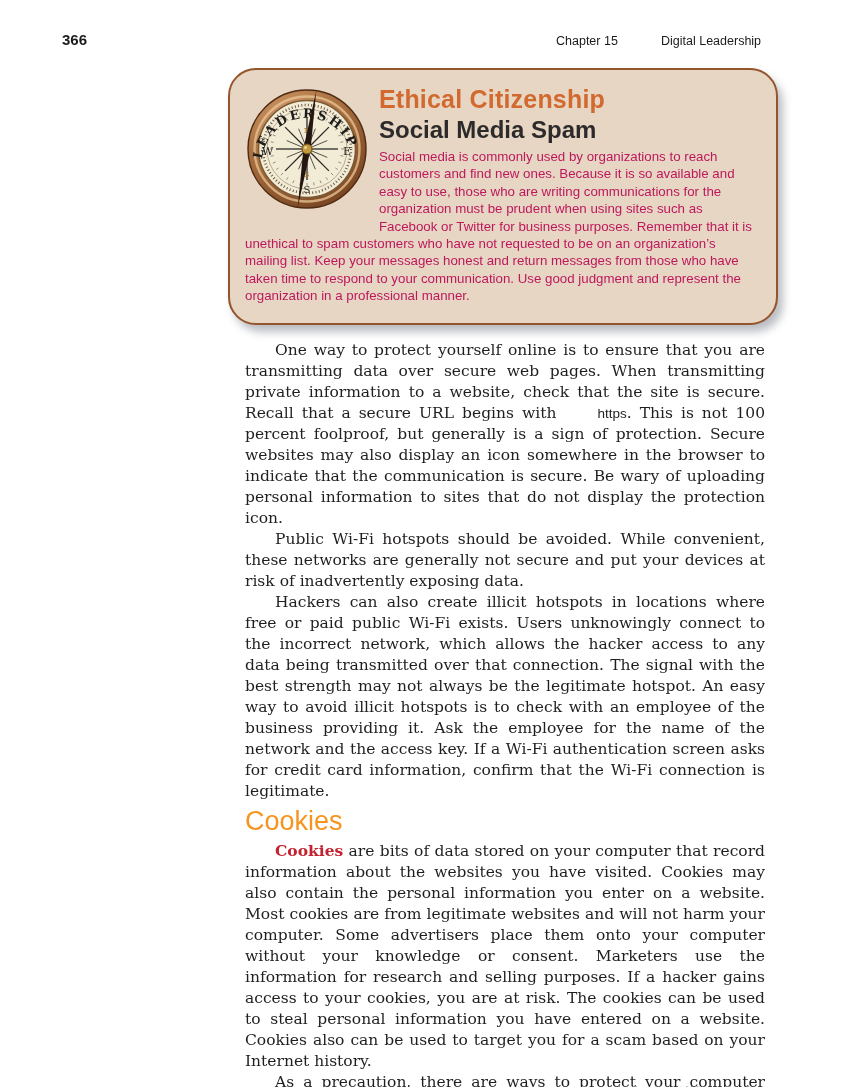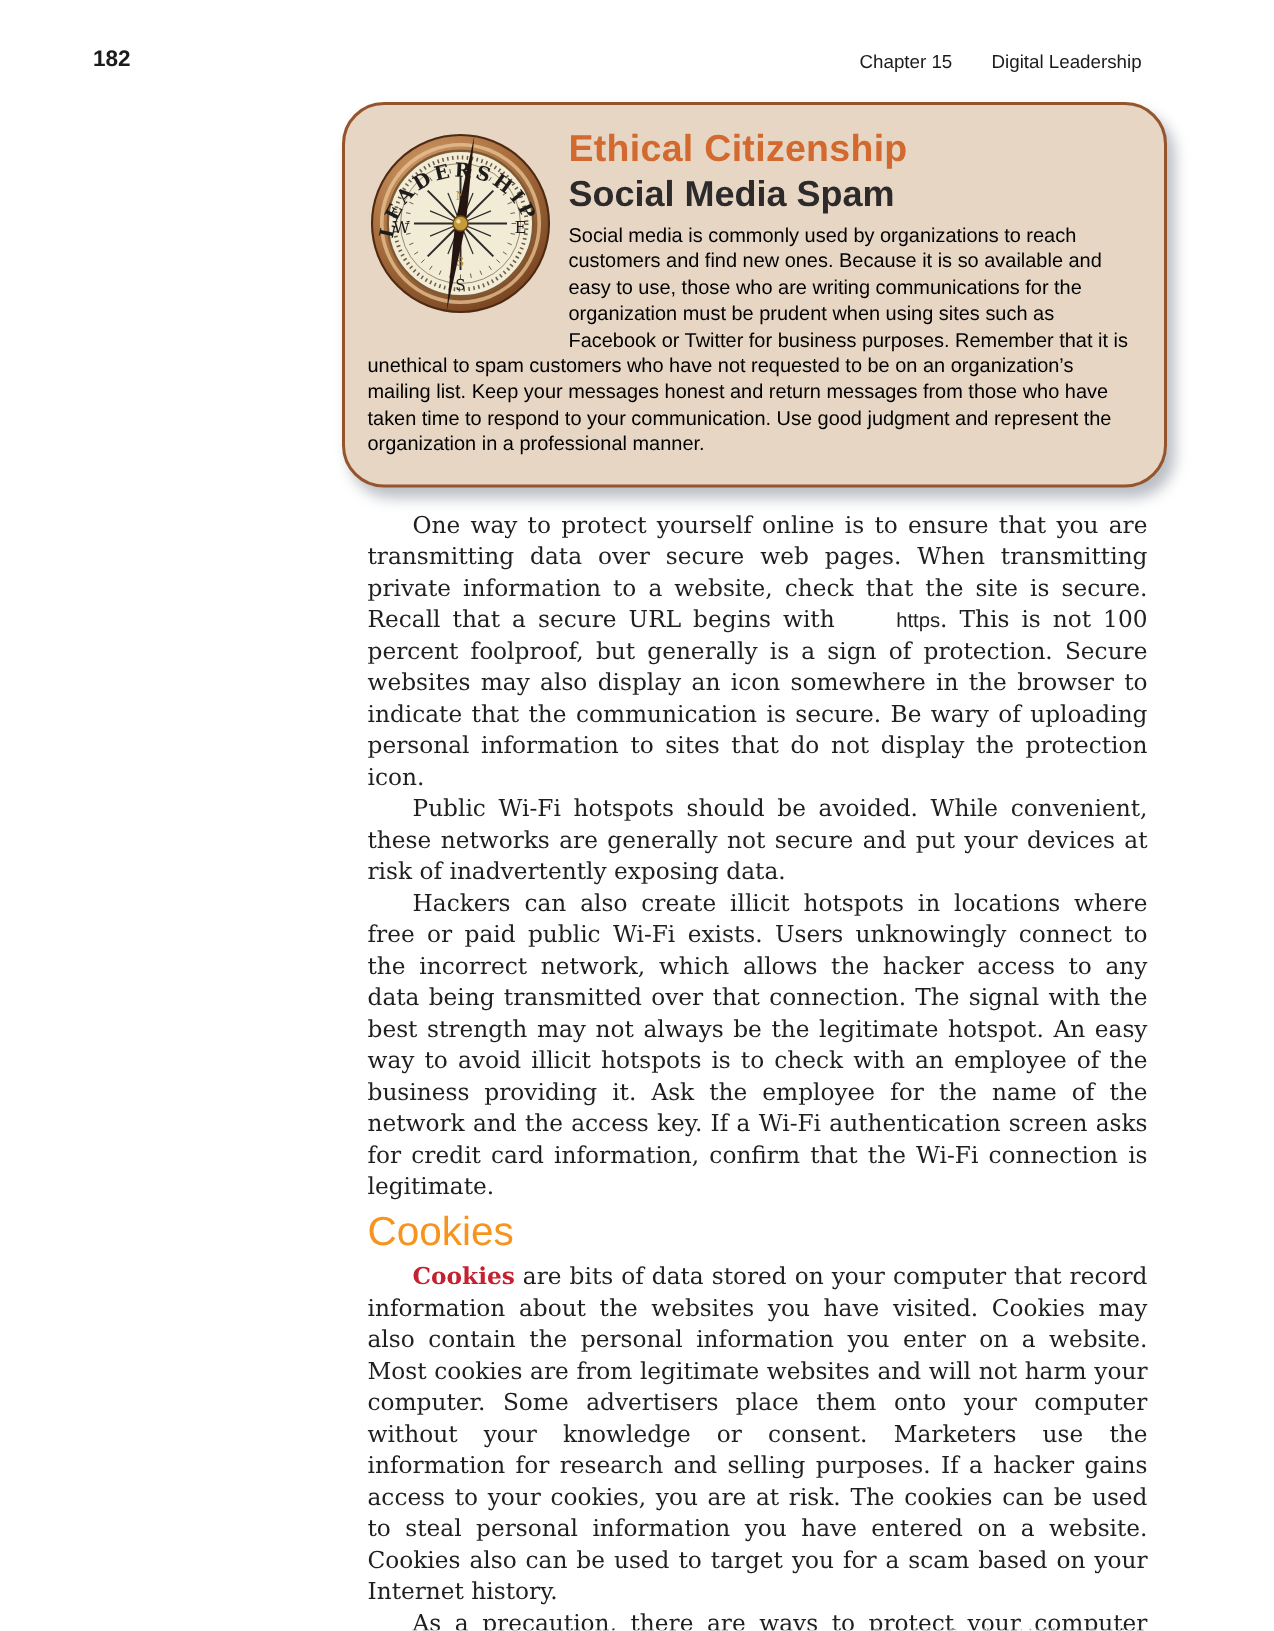--- a/index.html
+++ b/index.html
@@ -1,48 +1,48 @@
 <!DOCTYPE html>
 <html><head>
 <meta charset="utf-8">
 <style>
   html,body{margin:0;padding:0;background:#ffffff;}
   .page{position:relative;width:849px;height:1087px;background:#ffffff;overflow:hidden;
         font-family:"Liberation Sans",sans-serif;}
   
   .pagenum{position:absolute;left:62px;top:31px;font-size:15px;font-weight:bold;color:#1d1a1b;}
-  .run-chapter{position:absolute;left:573px;top:34px;font-size:12.5px;color:#1d1a1b;}
+  .run-chapter{position:absolute;left:556px;top:34px;font-size:12.5px;color:#1d1a1b;}
   .run-title{position:absolute;left:661px;top:34px;font-size:12.5px;color:#1d1a1b;}
   
   .feature-box{position:absolute;left:228px;top:68px;width:550px;box-sizing:border-box;
       background:#e6d6c3;border:2px solid #95552c;border-radius:28px;
       padding:15px 17px 18px 15px;
       box-shadow:5px 7px 9px rgba(110,120,132,.48);}
   .compass{float:left;width:124px;height:124px;margin:2px 10px 10px 0;}
   .fb-title{margin:0 0 6px 0;font-size:25px;line-height:28px;font-weight:bold;color:#d2692e;
       letter-spacing:.2px;}
   .fb-sub{margin:0 0 7px 0;font-size:24px;line-height:22px;font-weight:bold;color:#2d2a2b;}
-  .fb-body{margin:0;font-size:13.3px;line-height:17.4px;color:#000000;}
+  .fb-body{margin:0;font-size:13.3px;line-height:17.4px;color:#be185d;}
   
   .content{position:absolute;left:245px;top:340px;width:520px;}
   .bp{margin:0;font-family:"DejaVu Serif","Liberation Serif",serif;font-size:15.5px;
       line-height:21px;color:#211e1f;text-align:justify;text-indent:30px;}
   .code{font-family:"Liberation Sans",sans-serif;font-size:13.5px;margin-left:33px;}
   .term{font-weight:bold;color:#c42231;}
   .section{margin:4px 0 4px 0;font-size:27px;line-height:30px;font-weight:normal;
       color:#f7941d;font-family:"Liberation Sans",sans-serif;text-indent:0;}
   
   .copyright{position:absolute;right:84px;top:1084px;font-size:11px;color:#96989b;}
 </style>
 </head>
 <body>
 
 <div class="page">
 
-  <span class="pagenum">182</span>
+  <span class="pagenum">366</span>
   <span class="run-chapter">Chapter 15</span>
   <span class="run-title">Digital Leadership</span>
 
   <section class="feature-box">
     <svg class="compass" viewBox="0 0 124 124" aria-hidden="true">
       <defs>
         <radialGradient id="rim" cx="38%" cy="30%" r="80%">
           <stop offset="0%" stop-color="#dfa877"></stop>
           <stop offset="55%" stop-color="#a96f3e"></stop>
           <stop offset="100%" stop-color="#6e3c1c"></stop>

